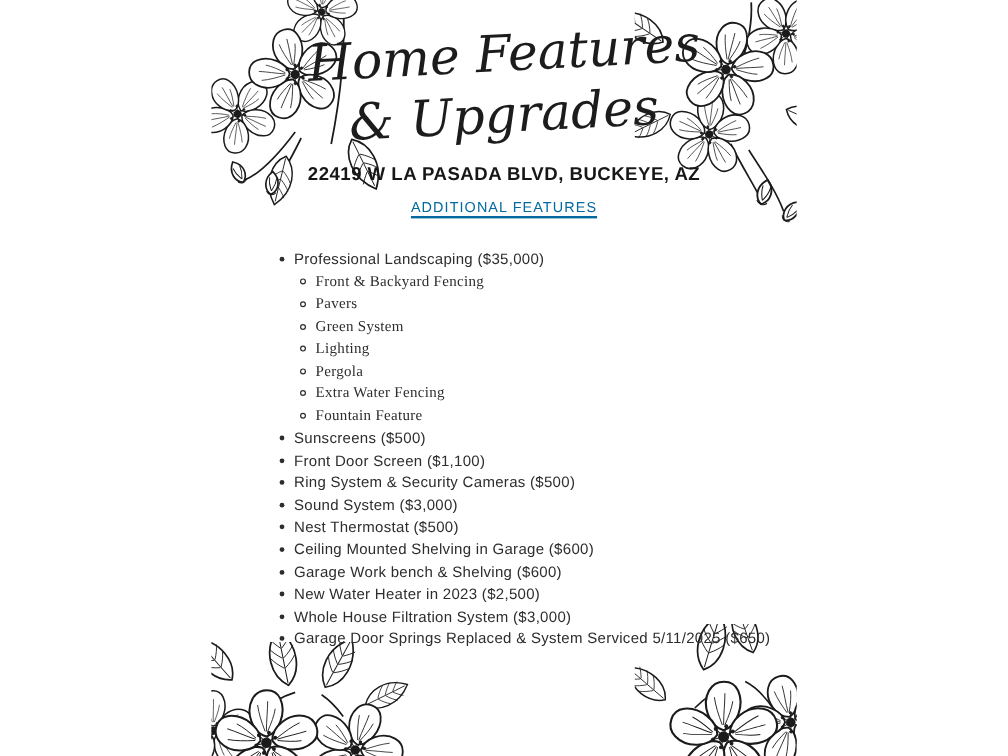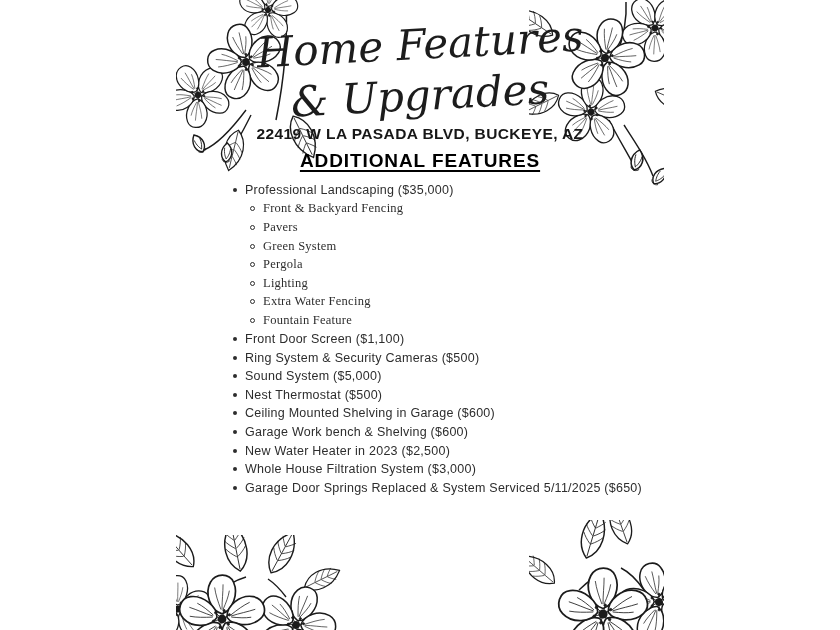--- a/index.html
+++ b/index.html
@@ -33,38 +33,38 @@
   }
   .title-line1 {
     font-size: 42px; line-height: 54px;
     transform: rotate(-3deg);
   }
   .title-line2 {
     font-size: 42px; line-height: 48px;
     transform: rotate(-3deg);
   }
   .address {
-    margin-top: 4px;
+    margin-top: 16px;
     font-size: 15.5px; line-height: 20px;
     font-weight: bold; color: #171717;
     letter-spacing: 0.4px;
   }
   .section-heading {
     margin-top: 7px;
-    font-size: 19px; line-height: 20px;
-    font-weight: bold; color: #000000;
+    font-size: 12px; line-height: 20px;
+    font-weight: normal; color: #0369a1;
     letter-spacing: 0.9px;
     text-decoration: underline;
     text-underline-offset: 3px;
     text-decoration-thickness: 1.5px;
   }
   
   ul.features {
     list-style: none;
-    margin: 10px 0 0 0;
+    margin: 24px 0 0 0;
     padding: 0 0 0 57px;
     position: relative; z-index: 2;
   }
   ul.sublist { list-style: none; margin: 0; padding: 0 0 0 17px; font-family: Liberation Serif, serif; }
   .row { display: flex; align-items: center; height: 18.6px; }
   .label {
     font-size: 12.5px;
     letter-spacing: 0.25px;
     color: #2d2d2d;
     white-space: nowrap;
@@ -202,59 +202,65 @@
             </li>
             <li class="subfeature">
               <div class="row">
                 <span class="bullet circle"></span>
                 <span class="label">Green System</span>
               </div>
             </li>
             <li class="subfeature">
               <div class="row">
                 <span class="bullet circle"></span>
+                <span class="label">Lighting</span>
+              </div>
+            </li>
+            <li class="subfeature">
+              <div class="row">
+                <span class="bullet circle"></span>
                 <span class="label">Pergola</span>
               </div>
             </li>
             <li class="subfeature">
               <div class="row">
                 <span class="bullet circle"></span>
-                <span class="label">Lighting</span>
-              </div>
-            </li>
-            <li class="subfeature">
-              <div class="row">
-                <span class="bullet circle"></span>
                 <span class="label">Extra Water Fencing</span>
               </div>
             </li>
             <li class="subfeature">
               <div class="row">
                 <span class="bullet circle"></span>
                 <span class="label">Fountain Feature</span>
               </div>
             </li>
           </ul>
         </li>
         <li class="feature">
           <div class="row">
             <span class="bullet dot"></span>
+            <span class="label">Sunscreens ($500)</span>
+          </div>
+        </li>
+        <li class="feature">
+          <div class="row">
+            <span class="bullet dot"></span>
             <span class="label">Front Door Screen ($1,100)</span>
           </div>
         </li>
         <li class="feature">
           <div class="row">
             <span class="bullet dot"></span>
             <span class="label">Ring System &amp; Security Cameras ($500)</span>
           </div>
         </li>
         <li class="feature">
           <div class="row">
             <span class="bullet dot"></span>
-            <span class="label">Sound System ($5,000)</span>
+            <span class="label">Sound System ($3,000)</span>
           </div>
         </li>
         <li class="feature">
           <div class="row">
             <span class="bullet dot"></span>
             <span class="label">Nest Thermostat ($500)</span>
           </div>
         </li>
         <li class="feature">
           <div class="row">

